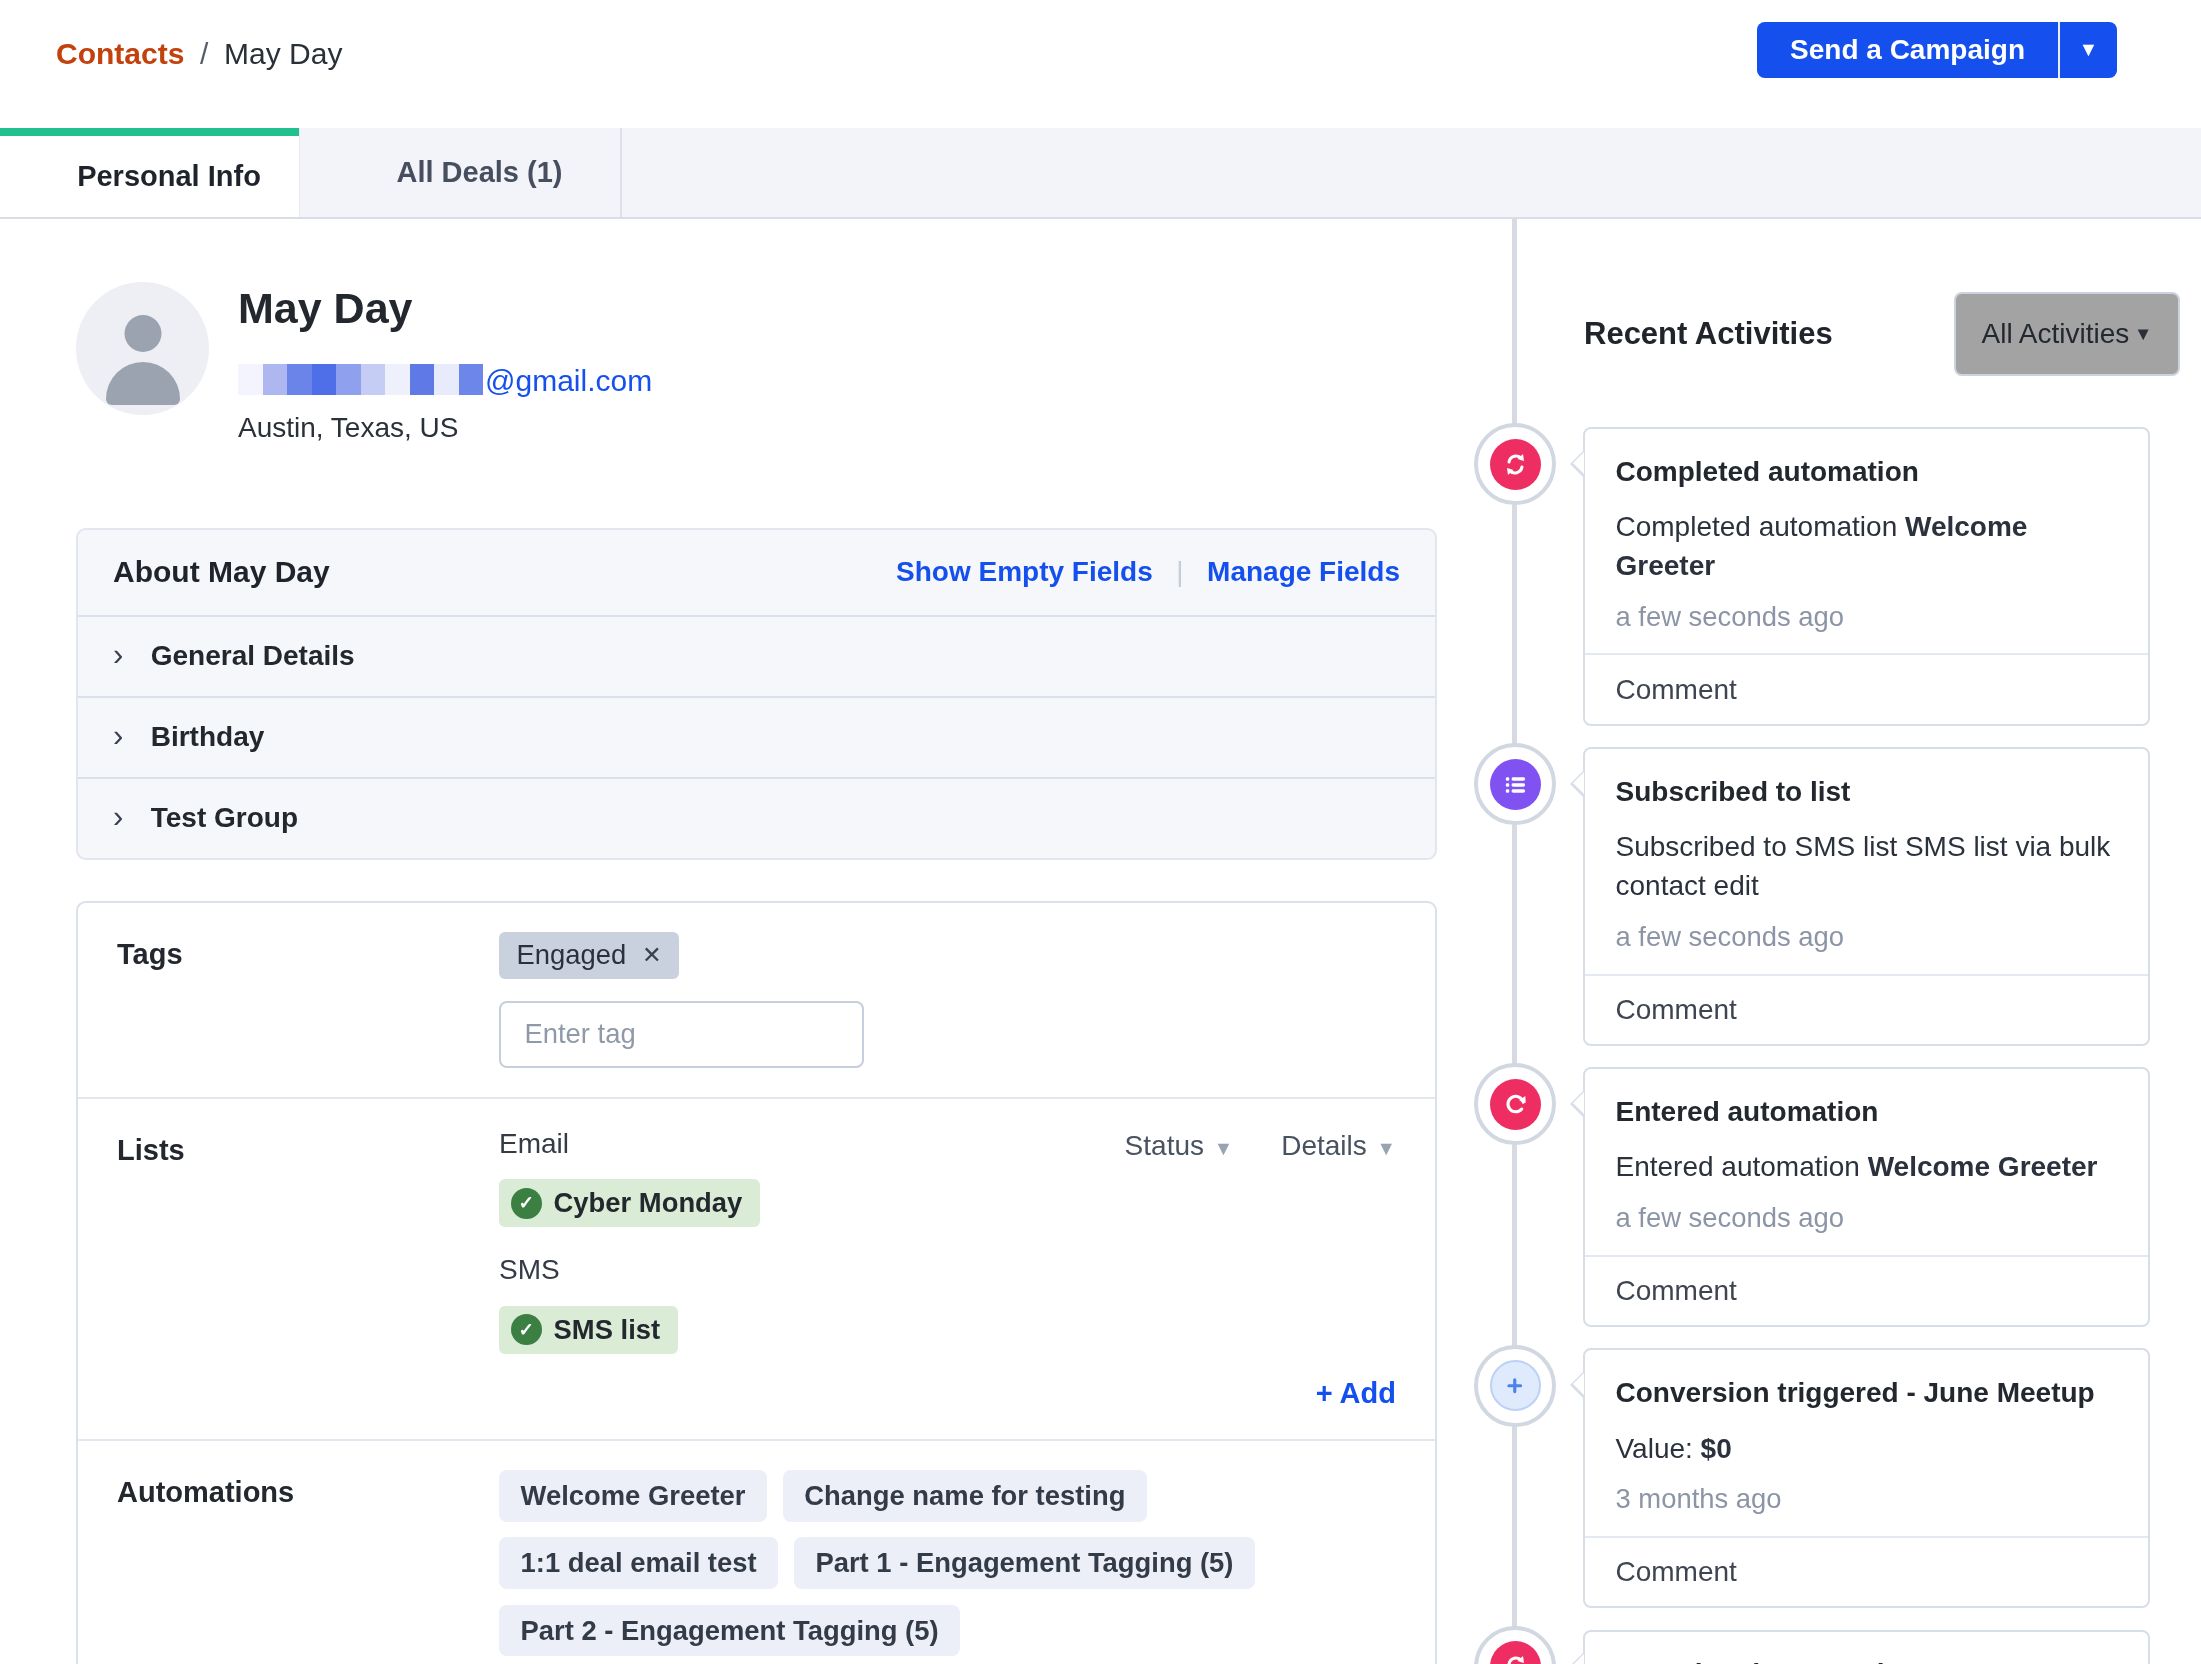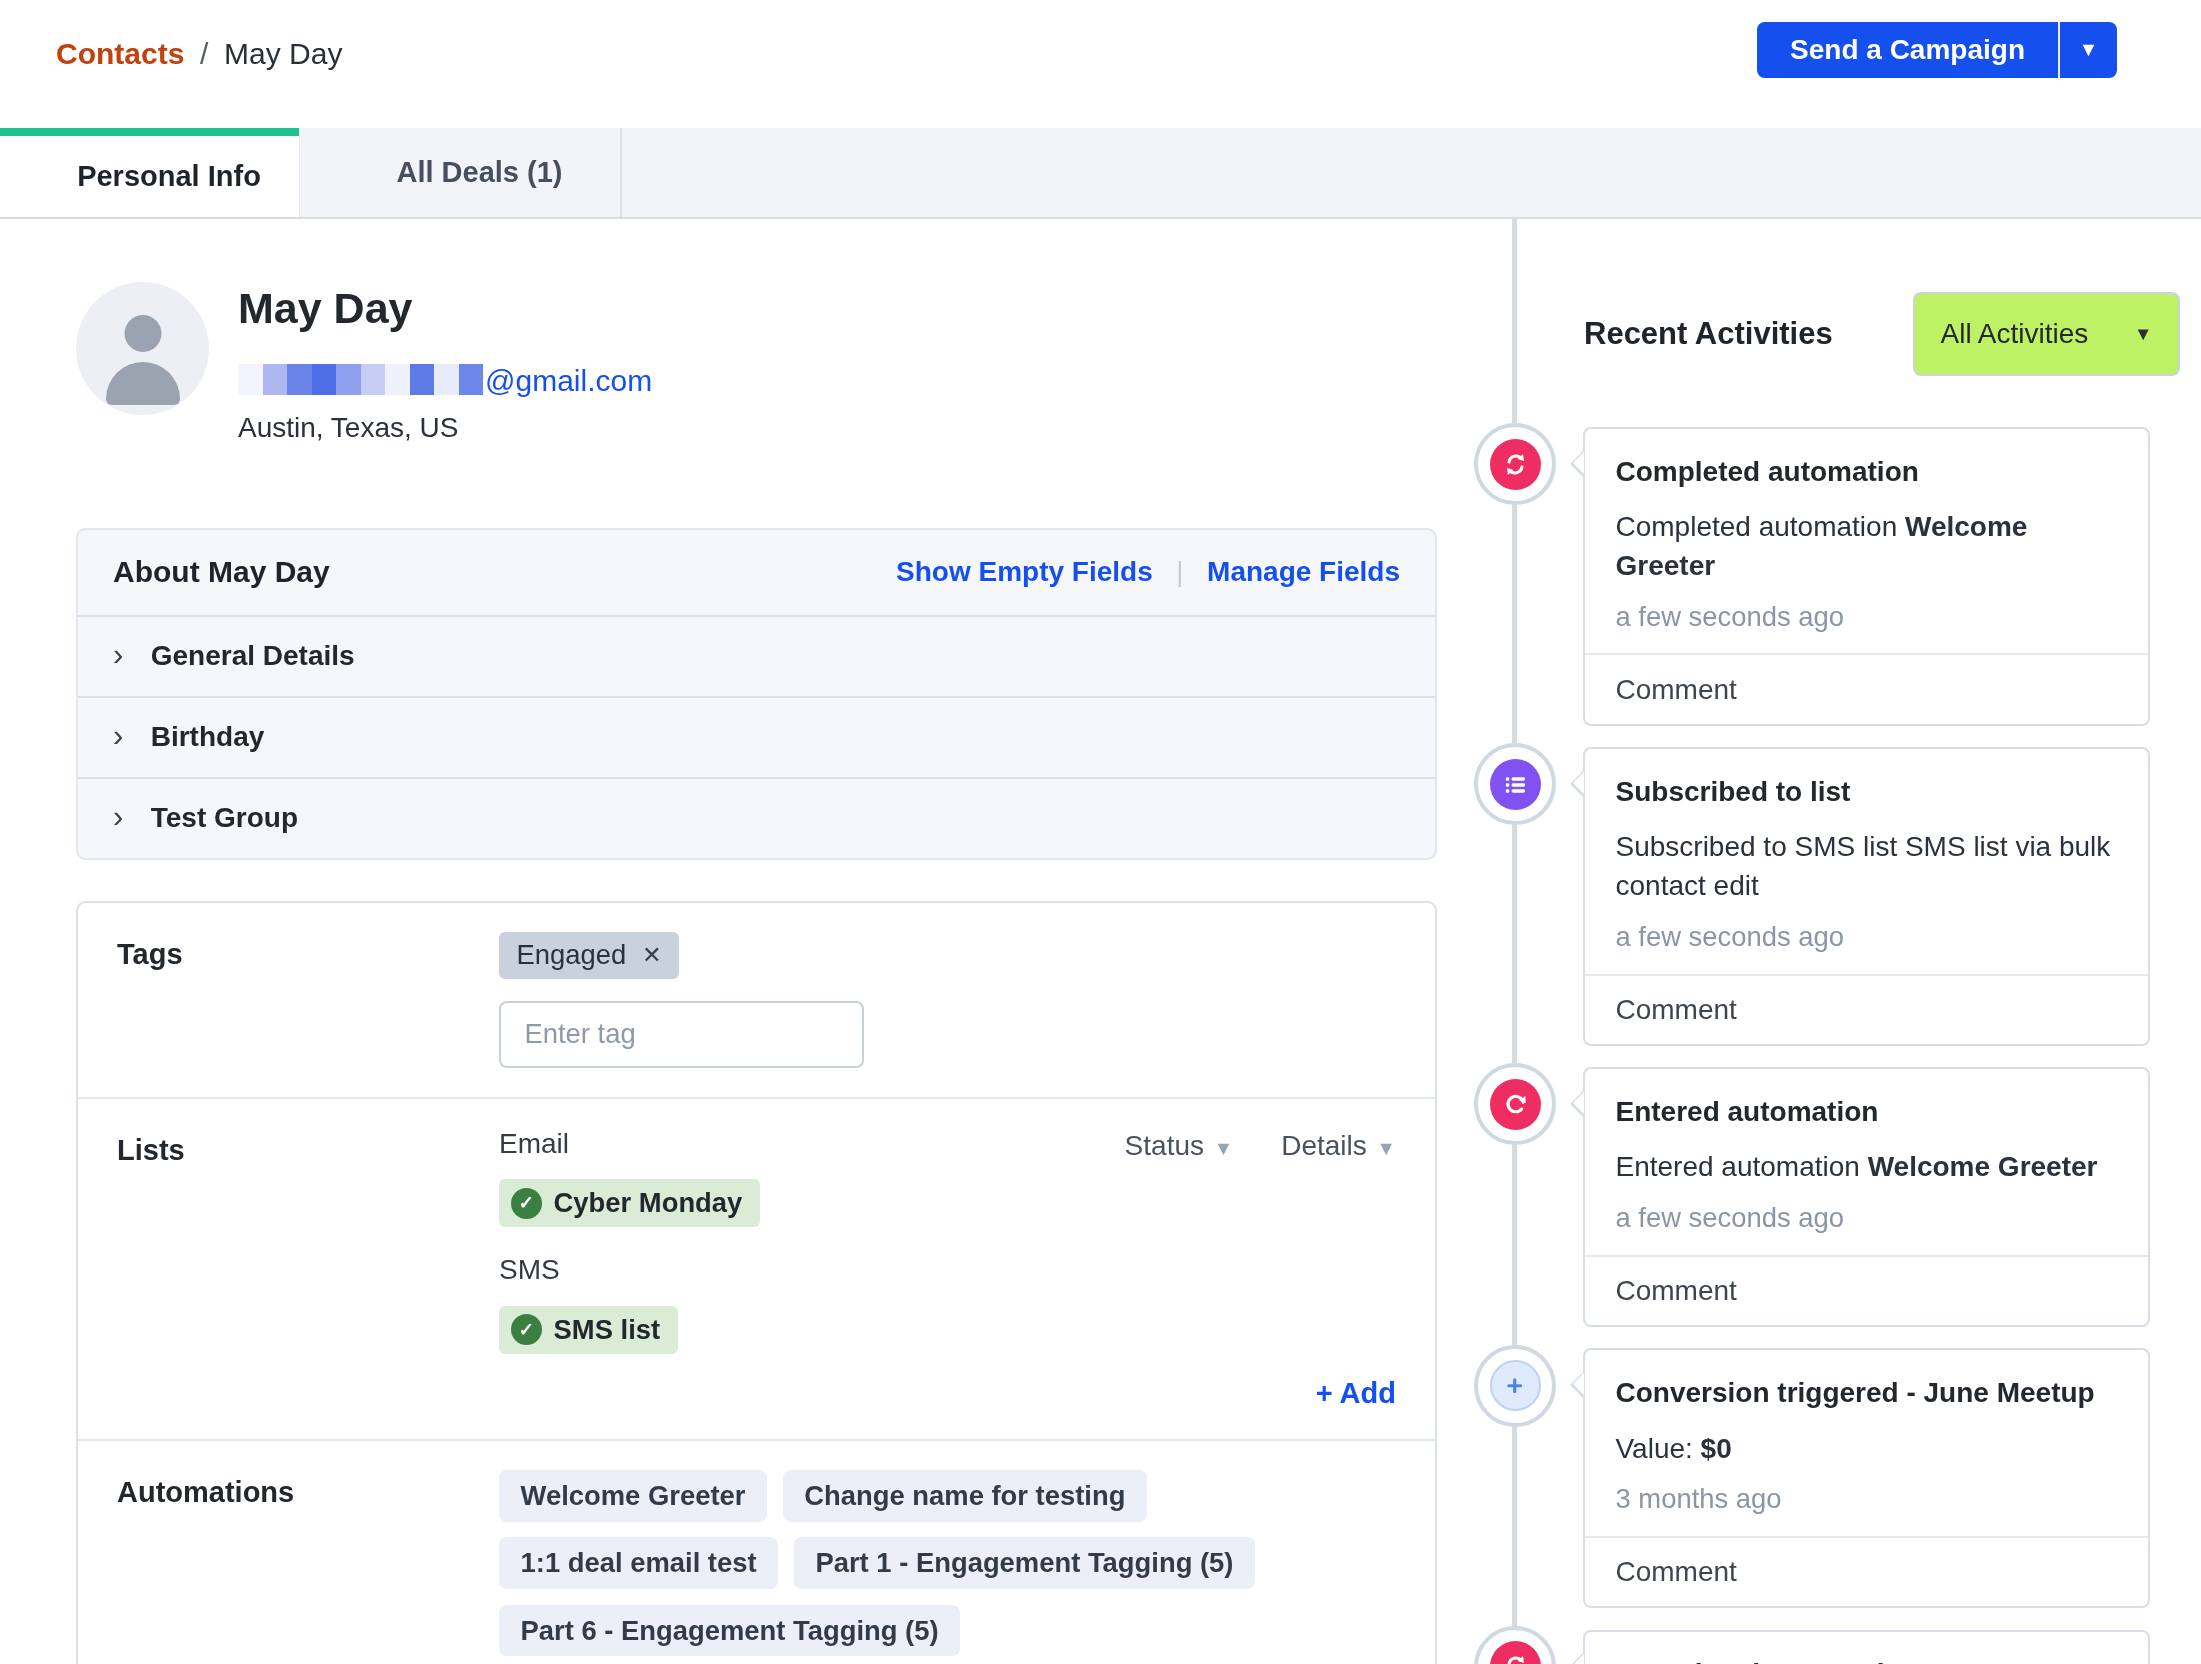--- a/index.html
+++ b/index.html
@@ -73,21 +73,21 @@
               align-items:center;justify-content:center;font-size:18.6px;margin-right:11.8px;flex:none;}
   .add-link-row{text-align:right;margin-top:23.5px;}
   .add-link{font-size:29px;font-weight:700;color:#1550ee;cursor:pointer;}
   .chips{display:flex;flex-wrap:wrap;gap:15.7px;max-width:843px;}
   .auto-chip{background:#ecEFF7;background:#eceff7;border-radius:7.8px;padding:9.8px 21.6px;font-size:27.4px;
              font-weight:700;color:#343b48;cursor:pointer;white-space:nowrap;}
   
   .right-panel{position:absolute;left:1474px;top:0;width:708px;}
   .ra-head{margin:73px 0 0 110px;width:596px;display:flex;align-items:center;justify-content:space-between;text-align:right;}
   .ra-title{font-size:31px;font-weight:700;color:#20252c;}
-  .ra-filter{width:267px;height:84px;border:2px solid #ccd3de;border-radius:7.8px;background:#bef264;
+  .ra-filter{width:226px;height:84px;border:2px solid #ccd3de;border-radius:7.8px;background:#a3a3a3;
              display:flex;align-items:center;justify-content:space-between;padding:0 25.5px;box-sizing:border-box;cursor:pointer;}
   .ra-filter-label{font-size:28px;color:#23282f;}
   .ra-filter .tri{font-size:18.6px;color:#2b3038;}
   .activities{margin-top:51px;}
   .activity{display:flex;margin-bottom:21.6px;}
   .act-icon-col{width:82px;margin-left:0;margin-right:26.5px;flex:none;}
   .act-icon-outer{width:82px;height:82px;border-radius:50%;background:#fff;border:4.9px solid #d2d8e2;
              box-sizing:border-box;display:flex;align-items:center;justify-content:center;margin-top:-3.9px;}
   .act-icon-inner{width:51px;height:51px;border-radius:50%;display:flex;align-items:center;justify-content:center;box-sizing:border-box;}
   .act-icon-inner.soft{background:#dfeafc;border:2.9px solid #bdd1f5;}
@@ -215,21 +215,21 @@
         </div>
       </div>
       <div class="mrow">
         <div class="mlabel">Automations</div>
         <div class="mcontent">
           <div class="chips" id="automation-chips">
               <span class="auto-chip">Welcome Greeter</span>
               <span class="auto-chip">Change name for testing</span>
               <span class="auto-chip">1:1 deal email test</span>
               <span class="auto-chip">Part 1 - Engagement Tagging  (5)</span>
-              <span class="auto-chip">Part 6 - Engagement Tagging  (5)</span>
+              <span class="auto-chip">Part 2 - Engagement Tagging  (5)</span>
             </div>
 
         </div>
       </div>
     </div>
   </div>
 
   <div class="right-panel">
     <div class="ra-head">
       <div class="ra-title">Recent Activities</div>

